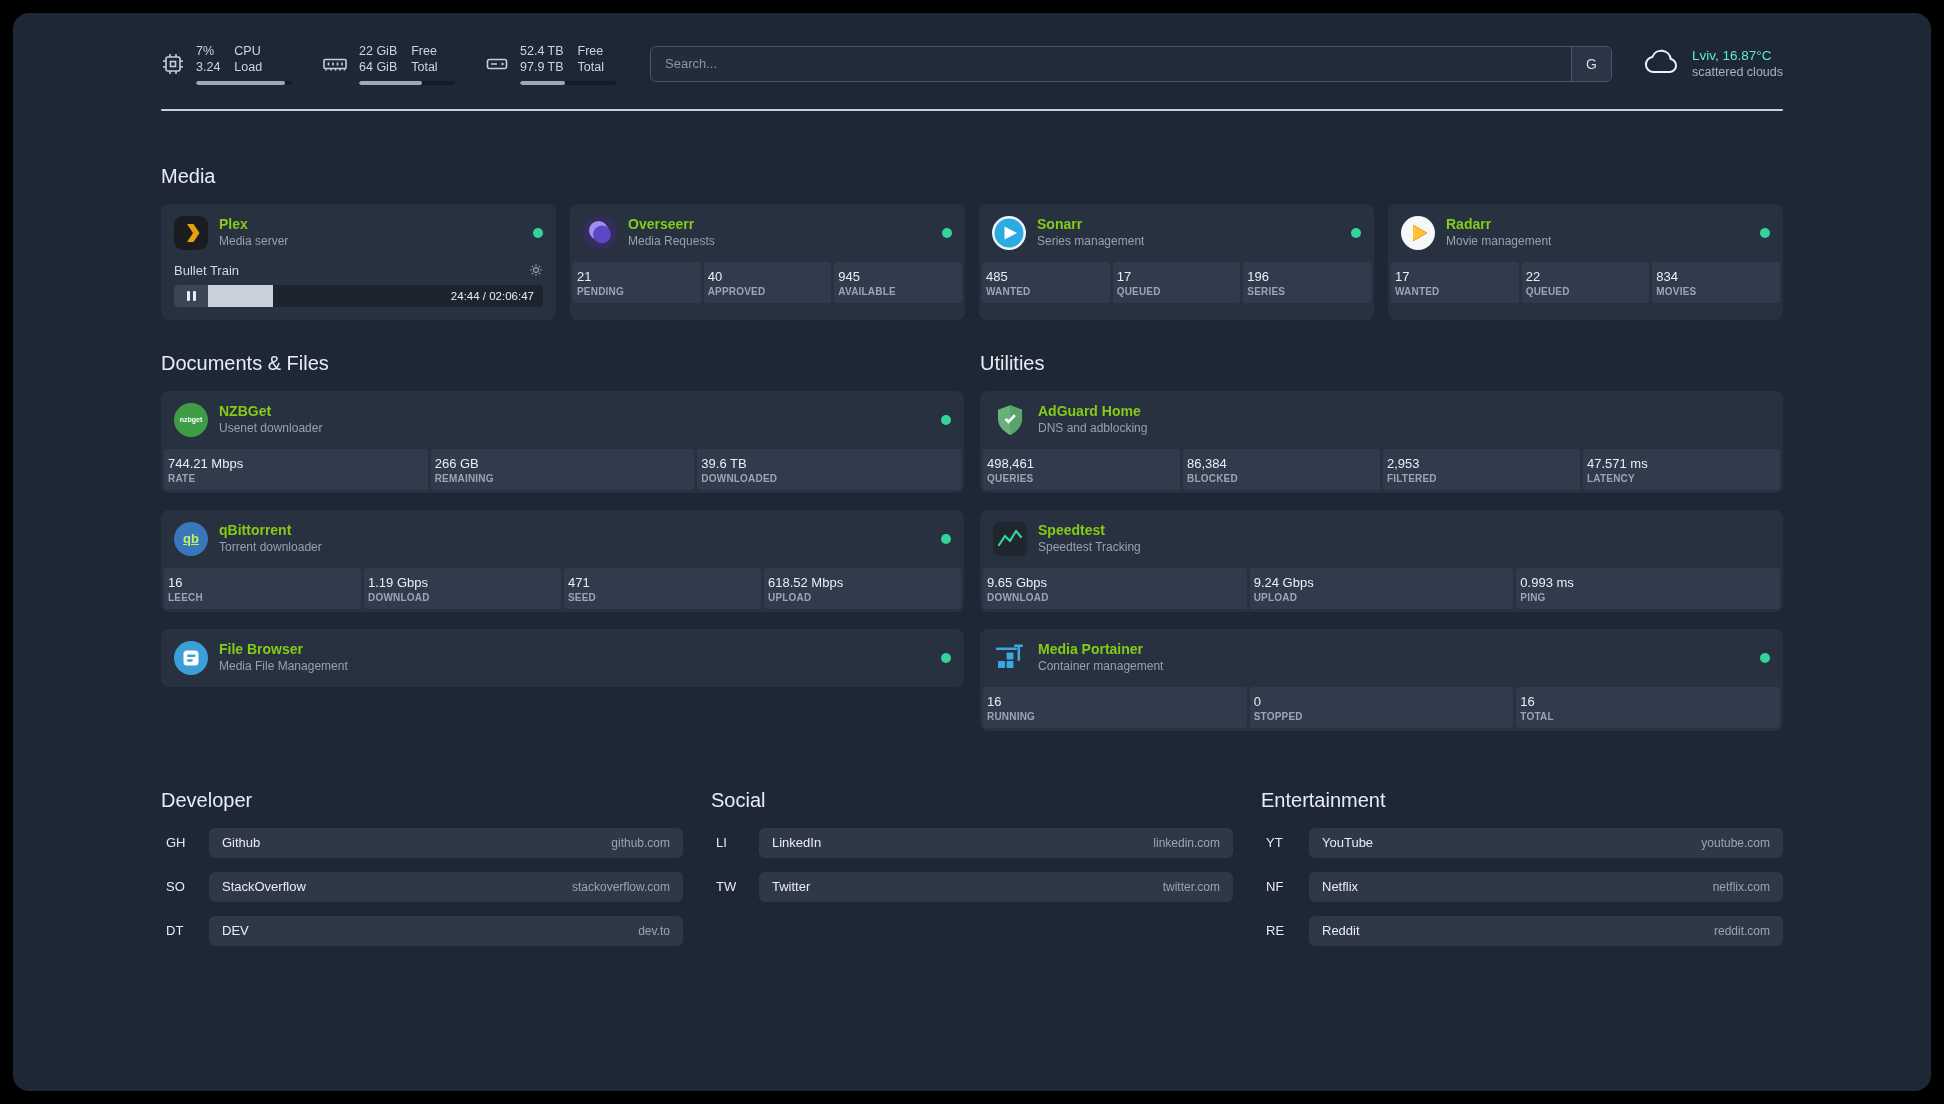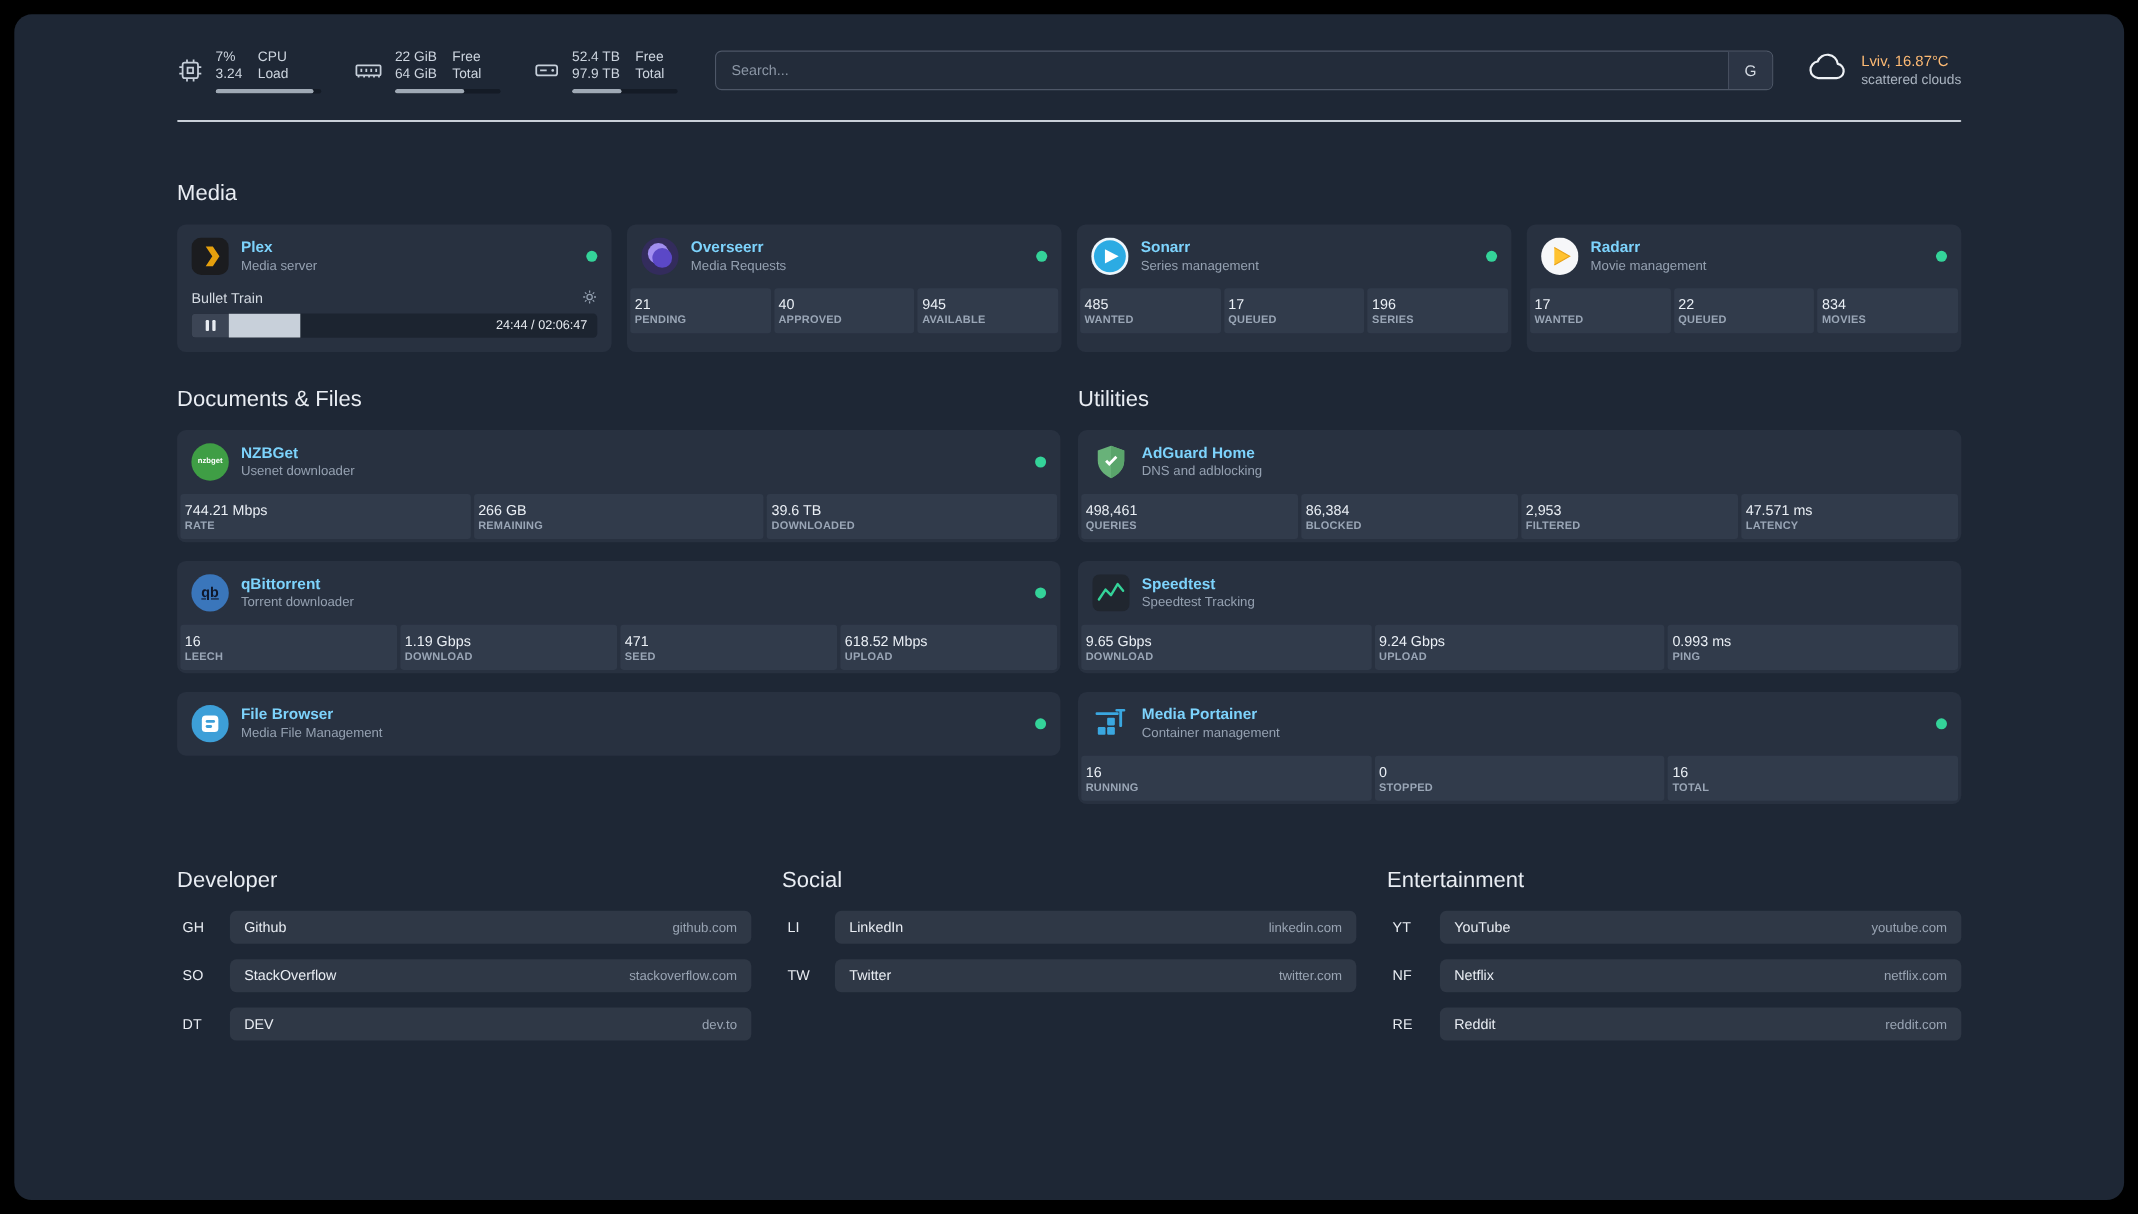--- a/index.html
+++ b/index.html
@@ -38,39 +38,39 @@
   }
   .search-input::placeholder { color: #8b96a5; }
   .search-provider {
     position: absolute; right: 1px; top: 1px; bottom: 1px; width: 40px;
     border-left: 1px solid #4e5767; background: #2c3545;
     border-radius: 0 5px 5px 0;
     display: flex; align-items: center; justify-content: center;
     color: #d4dae2; font-size: 14px; cursor: pointer;
   }
   .weather { display: flex; align-items: center; gap: 12px; }
-  .weather-text .w1 { font-size: 13.5px; color: #fdba74; }
+  .weather-text .w1 { font-size: 13.5px; color: #5eead4; }
   .weather-text .w2 { font-size: 12.5px; color: #aab4c0; margin-top: 2px; }
 
   .divider { margin-top: 24px; height: 2px; background: #c9cfd8; border-radius: 1px; }
 
   
   .section-title { font-size: 20px; font-weight: 500; color: #e9edf3; margin: 0 0 16px 0; }
   .media-section { margin-top: 54px; }
   .media-grid { display: grid; grid-template-columns: repeat(4, 1fr); gap: 14px; }
 
   .twocol { display: grid; grid-template-columns: 1fr 1fr; gap: 16px; margin-top: 32px; }
   .colstack { display: flex; flex-direction: column; gap: 17px; }
 
   .card { background: #283140; border-radius: 8px; overflow: hidden; }
   .card-head { display: flex; align-items: center; gap: 11px; padding: 12px 13px; cursor: pointer; }
   .svc-icon { width: 34px; height: 34px; flex: none; display: flex; align-items: center; justify-content: center; border-radius: 8px; }
   .svc-icon.circle { border-radius: 50%; }
   .svc-text { display: flex; flex-direction: column; }
-  .svc-name { font-size: 14px; font-weight: 700; color: #7dd3fc; line-height: 1.25; }
+  .svc-name { font-size: 14px; font-weight: 700; color: #84cc16; line-height: 1.25; }
   .svc-desc { font-size: 12px; color: #95a1b1; line-height: 1.25; }
   .dot { margin-left: auto; width: 10px; height: 10px; border-radius: 50%; background: #34d399; flex: none; }
 
   .stats-row { display: flex; gap: 3px; padding: 0 3px 3px 3px; }
   .stat { flex: 1; background: #313b4b; border-radius: 3px; padding: 7px 4px 6px; text-align: left; }
   .stat-value { font-size: 13px; color: #eaeff5; white-space: nowrap; }
   .stat-label { font-size: 10px; font-weight: 700; color: #9aa6b6; margin-top: 2px; letter-spacing: 0.02em; }
 
   
   .media-widget { padding: 1px 13px 13px; text-align: right; }
@@ -79,21 +79,21 @@
   .gear { cursor: pointer; display: flex; }
   .mw-bar { display: flex; height: 22px; border-radius: 4px; overflow: hidden; background: #1c2430; }
   .mw-pause { width: 34px; background: #3c4555; display: flex; align-items: center; justify-content: center; gap: 3px; cursor: pointer; flex: none; }
   .mw-pause i { width: 3px; height: 10px; background: #e8ecf1; border-radius: 1px; }
   .mw-track { flex: 1; position: relative; cursor: pointer; }
   .mw-fill { position: absolute; left: 0; top: 0; bottom: 0; background: #c8d0da; }
   .mw-time { position: absolute; right: 9px; top: 0; line-height: 22px; font-size: 11.5px; color: #e8ecf1; }
 
   
   .icon-word { color: #fff; font-size: 7px; font-weight: 700; }
-  .icon-qb { color: #0f172a; font-size: 13px; font-weight: 700; text-decoration: underline; }
+  .icon-qb { color: #bef264; font-size: 13px; font-weight: 700; text-decoration: underline; }
 
   
   .bookmarks { display: grid; grid-template-columns: 1fr 1fr 1fr; gap: 28px; margin-top: 58px; }
   .bm-row { display: flex; align-items: center; margin-bottom: 14px; }
   .bm-abbr { width: 48px; padding-left: 5px; font-size: 13px; color: #e7ebf1; }
   .bm-pill { flex: 1; height: 30px; background: #2f3846; border-radius: 6px; display: flex; align-items: center; padding: 0 13px; cursor: pointer; }
   .bm-name { font-size: 13px; color: #e9edf3; }
   .bm-domain { margin-left: auto; font-size: 12px; color: #99a4b3; }
 </style>
 </head>

